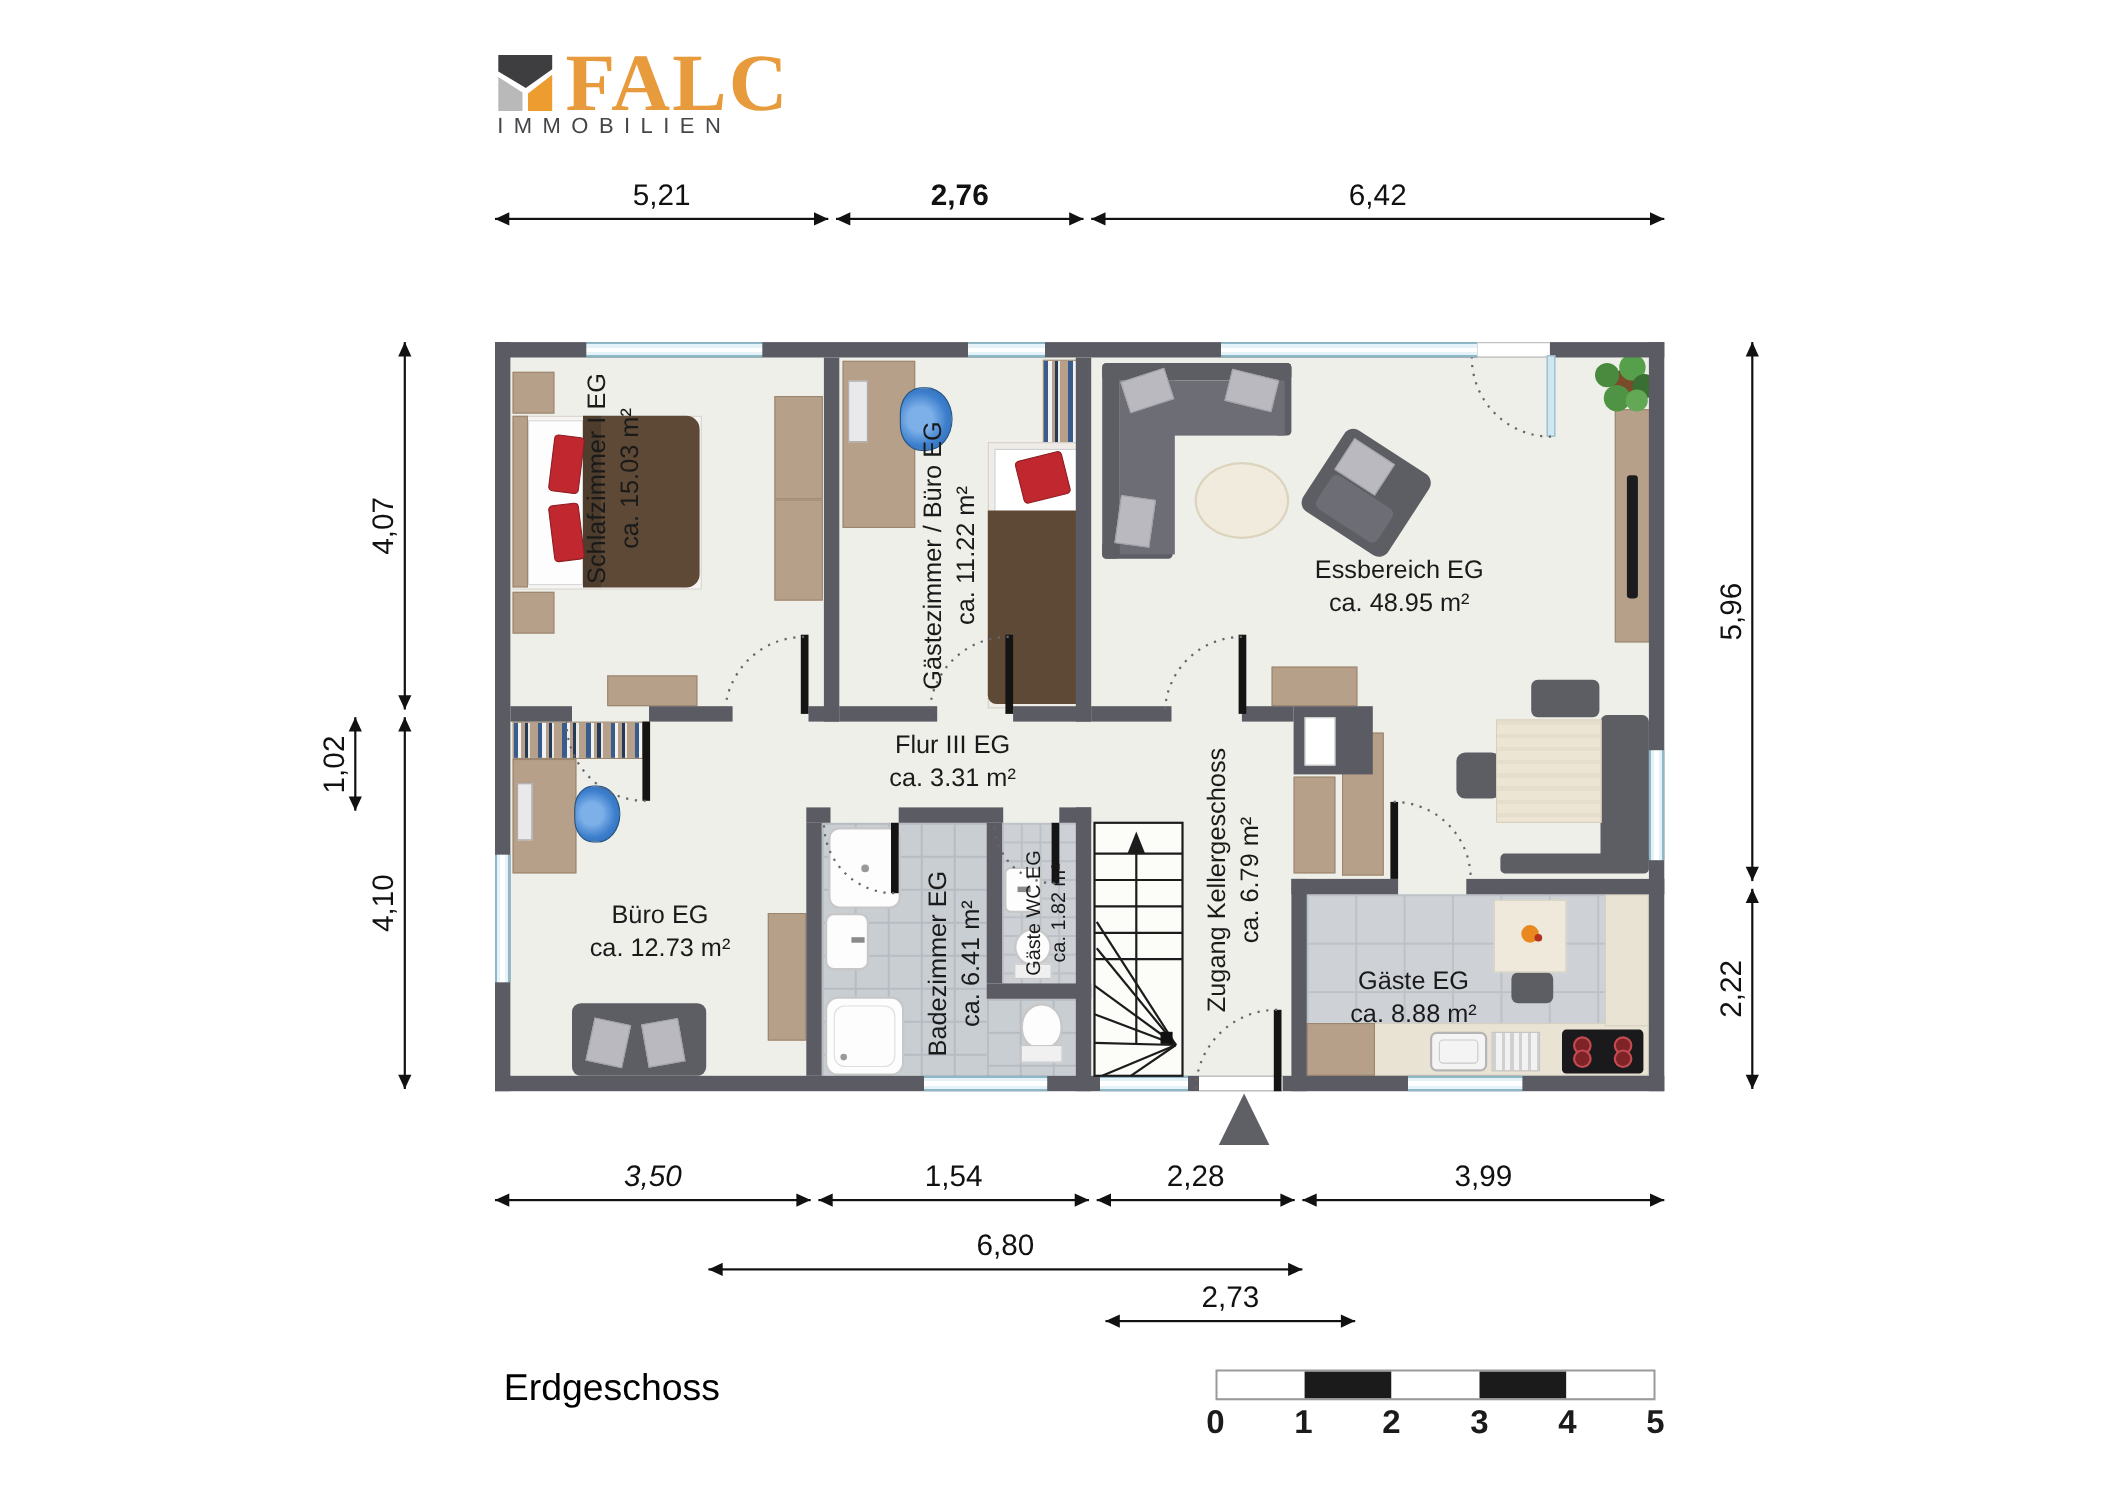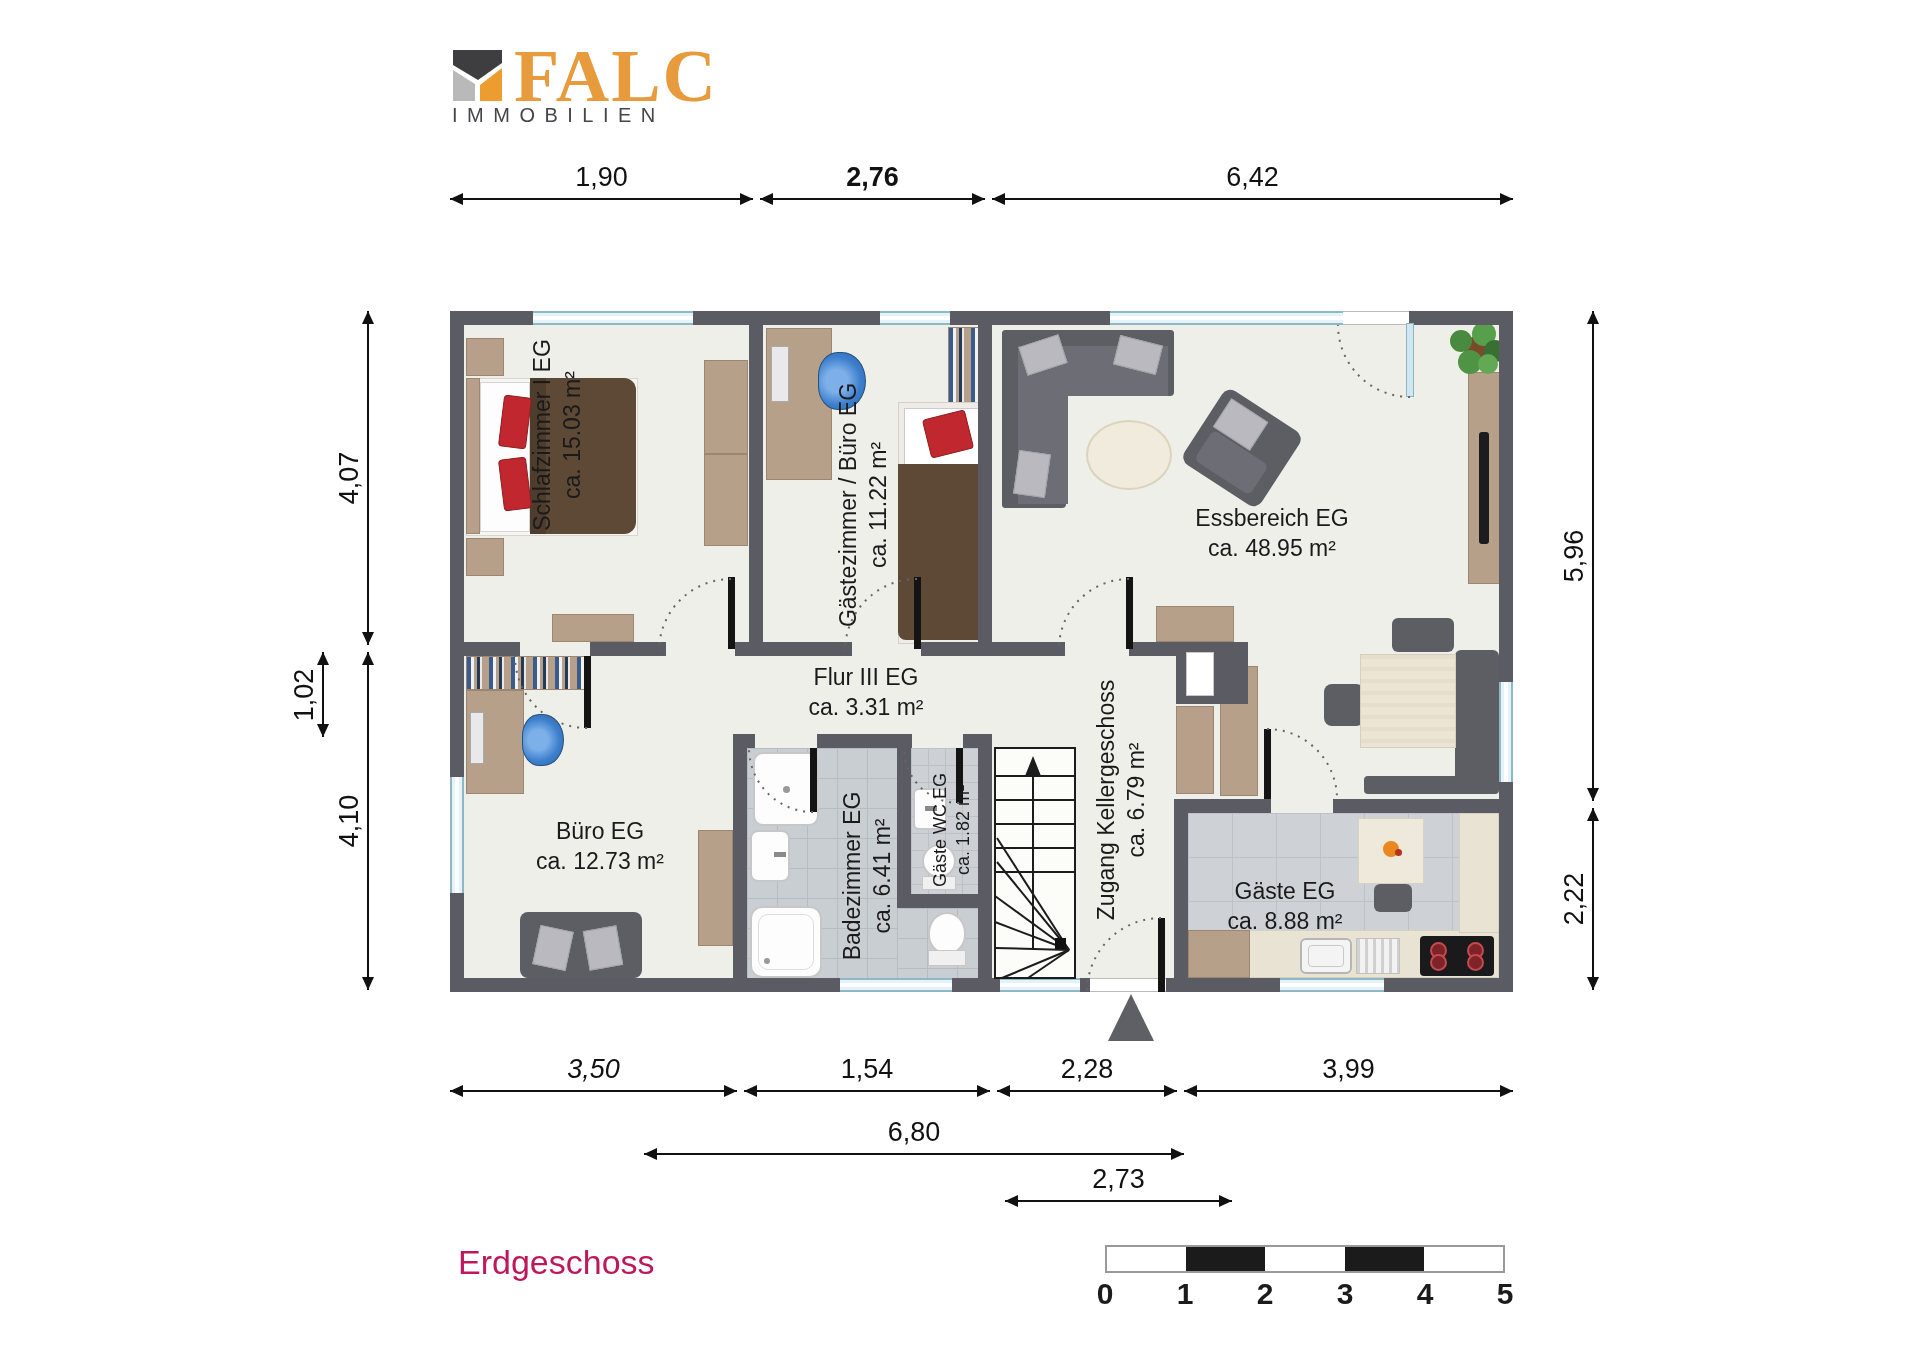--- a/index.html
+++ b/index.html
@@ -47,21 +47,21 @@
   .dim-v::after{content:"";position:absolute;bottom:0;left:-7.5px;width:0;height:0;border:6px solid transparent;border-top:13px solid #111;border-bottom:0;}
   .dim-h .lbl{position:absolute;left:50%;transform:translateX(-50%);bottom:7px;font-size:27px;color:#111;white-space:nowrap;}
   .dim-v .lbl{position:absolute;top:50%;left:-20px;transform:translate(-50%,-50%) rotate(-90deg);font-size:27px;color:#111;white-space:nowrap;}
   .svgover{position:absolute;left:0;top:0;z-index:45;pointer-events:none;}
   .logo{position:absolute;left:452px;top:48px;z-index:70;}
   .logo .brand{position:absolute;left:62px;top:-14px;font-family:"Liberation Serif",serif;font-weight:600;font-size:74px;color:#E79B3C;letter-spacing:2px;}
   .logo .sub{position:absolute;left:0px;top:56px;font-size:20px;color:#46464a;letter-spacing:9.5px;white-space:nowrap;}
   .scalebar{position:absolute;left:1105px;top:1245px;width:400px;height:28px;border:2px solid #9a9a9a;box-sizing:border-box;display:flex;z-index:70;}
   .scalebar .seg{height:100%;flex:0 0 79.2px;}
   .scalenum{position:absolute;top:1277px;transform:translateX(-50%);font-size:30px;font-weight:700;color:#1b1b1b;z-index:70;}
-  .title{position:absolute;left:458px;top:1243px;font-size:34px;color:#be185d;z-index:70;}
+  .title{position:absolute;left:458px;top:1243px;font-size:34px;color:#000000;z-index:70;}
   .plant-dot{position:absolute;border-radius:50%;}
   .chair-blue{position:absolute;border-radius:45% 55% 55% 45%;
     background:radial-gradient(circle at 38% 50%, #7db0e8 0 28%, #3d7fcd 60%, #2b62a8 100%);
     border:1px solid #24517e;box-sizing:border-box;z-index:13;}
   .monitor{position:absolute;background:#e9e9ec;border:1px solid #aaa;box-sizing:border-box;z-index:13;}
 </style>
 </head>
 <body>
 
 <div id="canvas">
@@ -298,21 +298,21 @@
   <div class="rlabel rot" style="left:1121px;top:800px;">
     <span>Zugang Kellergeschoss</span>
       <span>ca. 6.79 m²</span>
   </div>
   <div class="rlabel" style="left:1285px;top:906px;">
     <span>Gäste EG</span>
       <span>ca. 8.88 m²</span>
   </div>
 
   <div class="dim-h" style="left:450px;top:198px;width:303px;">
-      <span class="lbl">1,90</span>
+      <span class="lbl">5,21</span>
     </div>
   <div class="dim-h" style="left:760px;top:198px;width:225px;font-weight:bold;">
       <span class="lbl">2,76</span>
     </div>
   <div class="dim-h" style="left:992px;top:198px;width:521px;">
       <span class="lbl">6,42</span>
     </div>
 
   <div class="dim-h" style="left:450px;top:1090px;width:287px;font-style:italic;">
       <span class="lbl">3,50</span>

